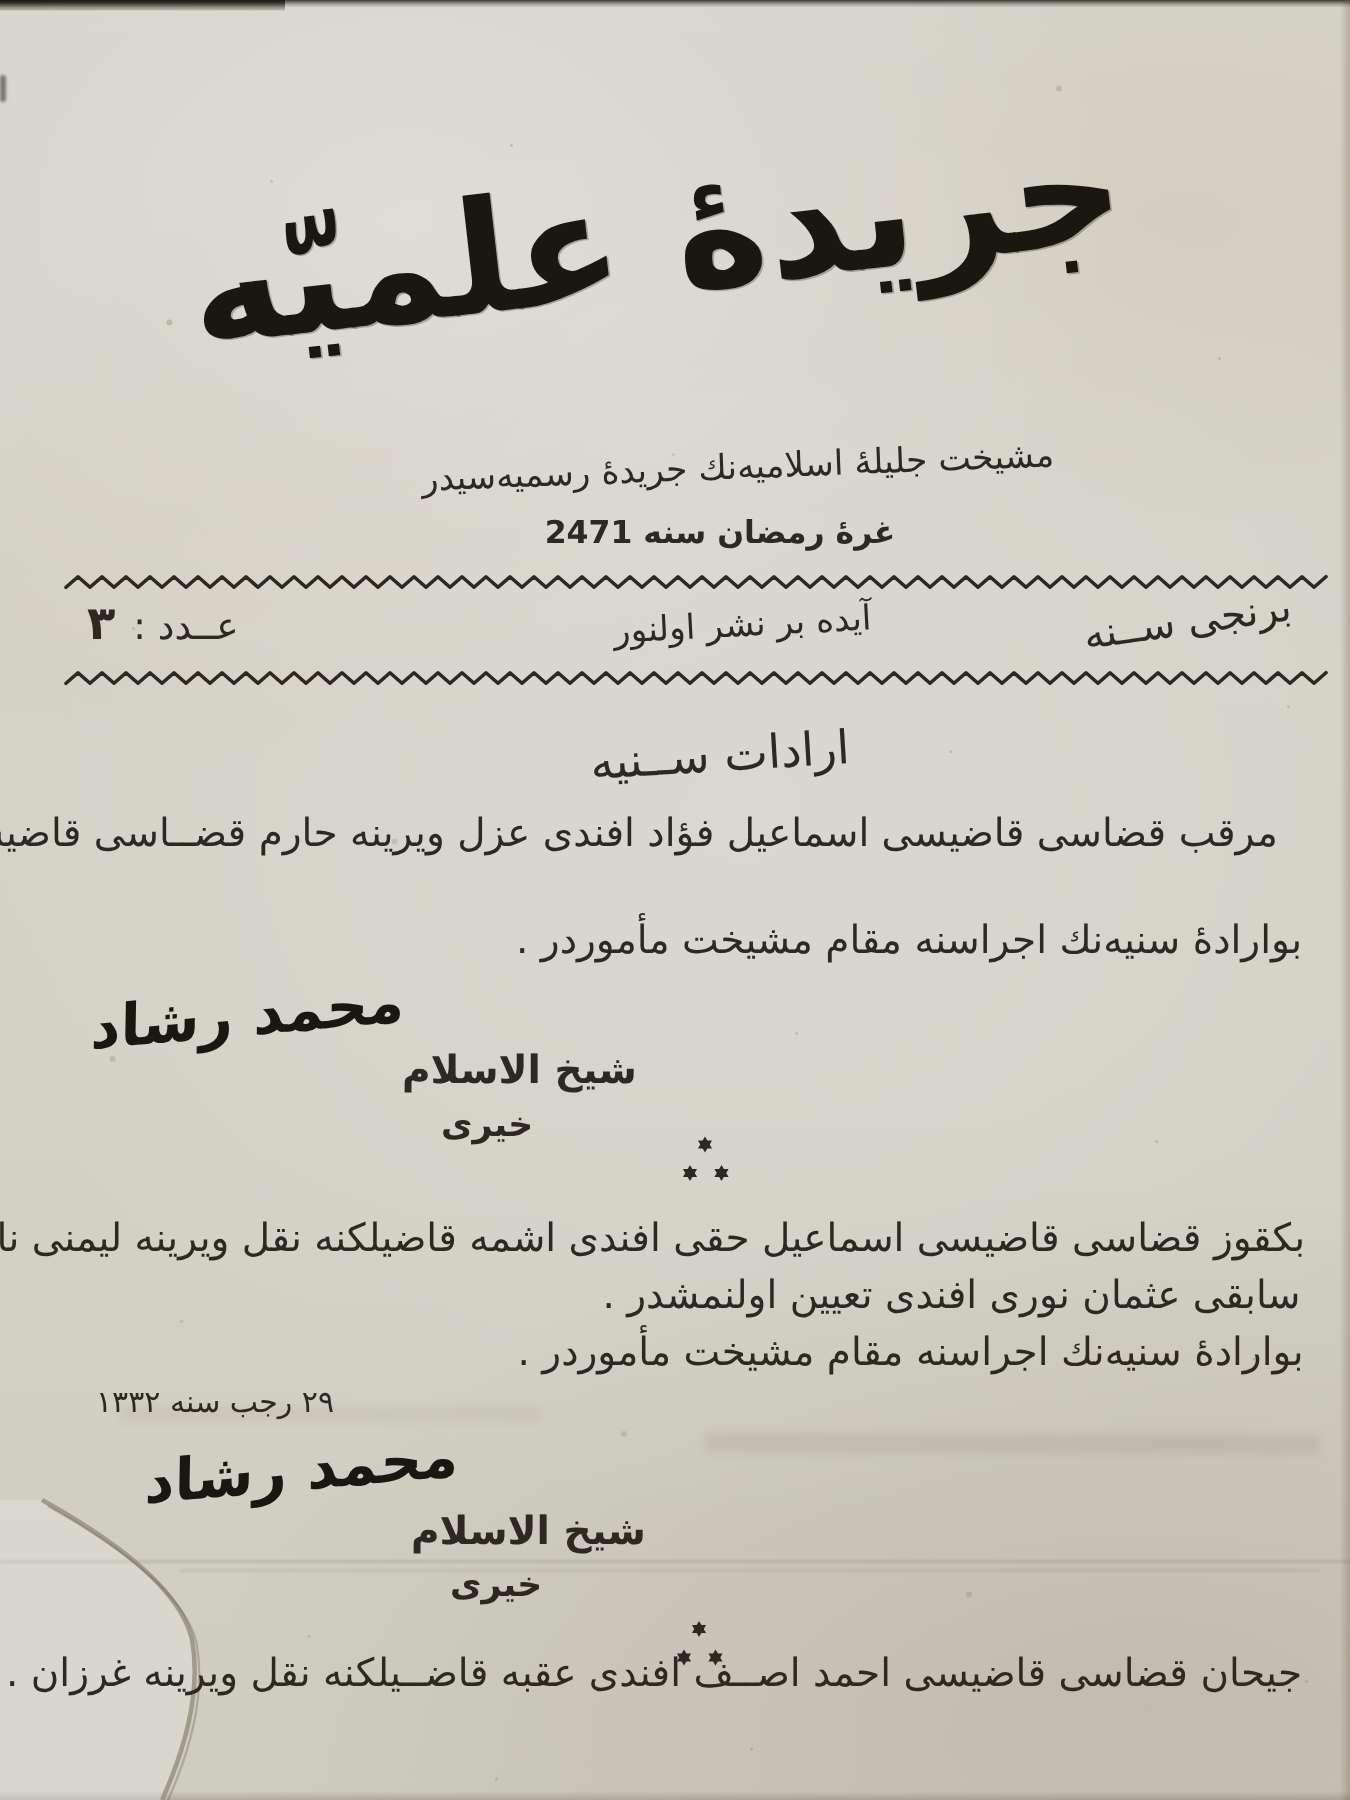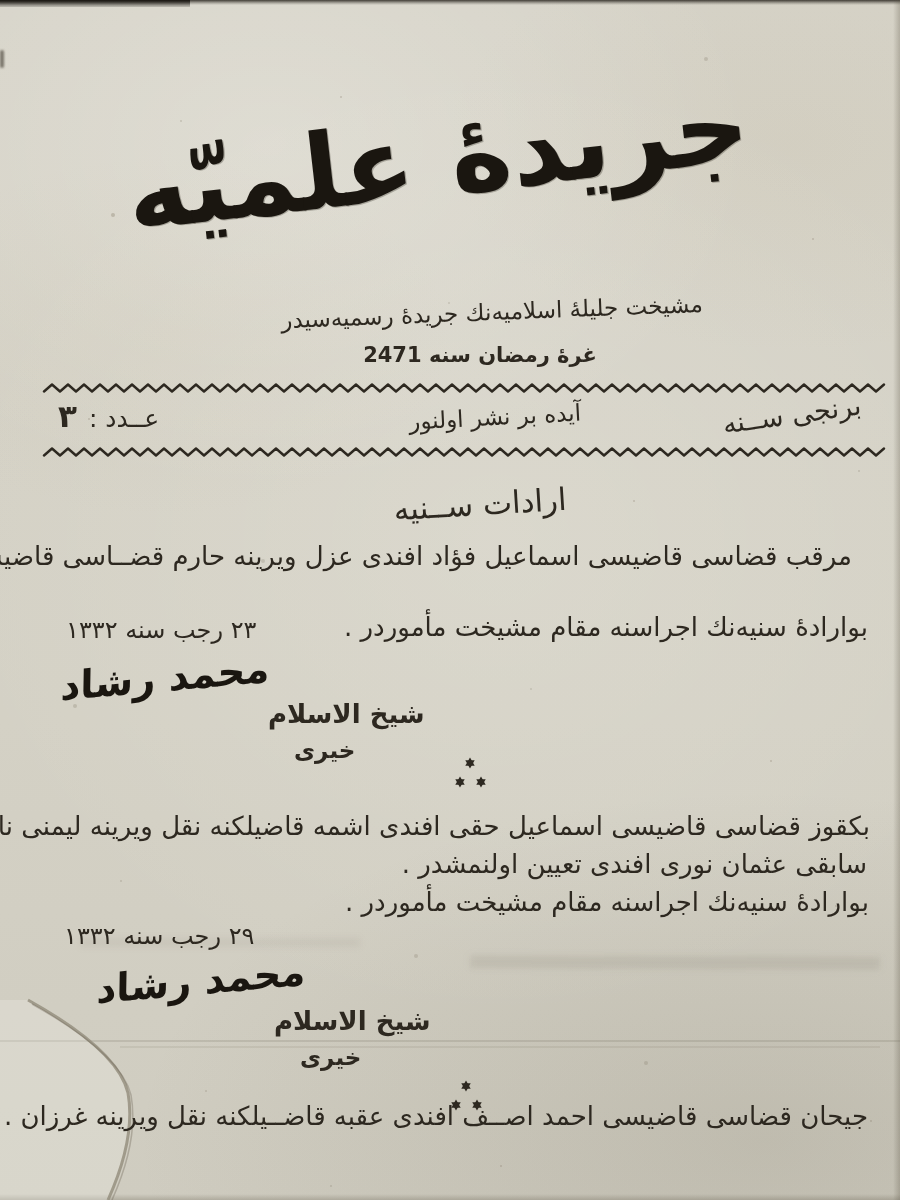--- a/index.html
+++ b/index.html
@@ -53,21 +53,21 @@
 
   
   .bline{font-size:26px;}
   .p1l1{top:541px;right:34px;padding-right:14px;}
   .p1l2{top:577px;right:36px;}
   .p1exec{top:612px;right:32px;}
   .p1date{top:616px;left:66px;font-size:24px;}
   .p2l1{top:811px;right:30px;}
   .p2l2{top:849px;right:33px;}
   .p2exec{top:887px;right:31px;}
-  .p2date{top:922px;left:64px;font-size:24px;}
+  .p2date{top:922px;left:64px;font-size:20px;}
   .p3l1{top:1101px;right:32px;}
 
   
   .sultan{
     font-size:39px;font-weight:bold;letter-spacing:-2px;
     transform:rotate(-5deg) skewX(-6deg);
     color:var(--title-ink,#1a1610);
   }
   .sig1{top:655px;left:60px;}
   .sig2{top:958px;left:96px;}
@@ -153,21 +153,20 @@
   </div>
 
   <svg class="abs rule rule2">
       <polyline points="0,10.5 8,3.5 16,10.5 24,3.5 32,10.5 40,3.5 48,10.5 56,3.5 64,10.5 72,3.5 80,10.5 88,3.5 96,10.5 104,3.5 112,10.5 120,3.5 128,10.5 136,3.5 144,10.5 152,3.5 160,10.5 168,3.5 176,10.5 184,3.5 192,10.5 200,3.5 208,10.5 216,3.5 224,10.5 232,3.5 240,10.5 248,3.5 256,10.5 264,3.5 272,10.5 280,3.5 288,10.5 296,3.5 304,10.5 312,3.5 320,10.5 328,3.5 336,10.5 344,3.5 352,10.5 360,3.5 368,10.5 376,3.5 384,10.5 392,3.5 400,10.5 408,3.5 416,10.5 424,3.5 432,10.5 440,3.5 448,10.5 456,3.5 464,10.5 472,3.5 480,10.5 488,3.5 496,10.5 504,3.5 512,10.5 520,3.5 528,10.5 536,3.5 544,10.5 552,3.5 560,10.5 568,3.5 576,10.5 584,3.5 592,10.5 600,3.5 608,10.5 616,3.5 624,10.5 632,3.5 640,10.5 648,3.5 656,10.5 664,3.5 672,10.5 680,3.5 688,10.5 696,3.5 704,10.5 712,3.5 720,10.5 728,3.5 736,10.5 744,3.5 752,10.5 760,3.5 768,10.5 776,3.5 784,10.5 792,3.5 800,10.5 808,3.5 816,10.5 824,3.5 832,10.5 840,3.5" fill="none" stroke="#2d2820" stroke-width="2.4" stroke-linejoin="round" stroke-linecap="round"></polyline>
     </svg>
 
   <div class="abs rtl heading">ارادات ســنيه</div>
 
   <div class="abs rtl bline p1l1">مرقب قضاسى قاضيسى اسماعيل فؤاد افندى عزل ويرينه حارم قضــاسى قاضيسى</div>
   <div class="abs rtl bline p1exec">بوارادهٔ سنيه‌نك اجراسنه مقام مشيخت مأموردر .</div>
-  <div class="abs rtl bline p1date">٢٣ رجب سنه ١٣٣٢</div>
   <div class="abs rtl sultan sig1">محمد رشاد</div>
   <div class="abs rtl office office1">شيخ الاسلام</div>
   <div class="abs rtl official official1">خيرى</div>
 
   <div class="abs asterism ast1">
     <div class="ast-row-top">
       <svg class="star-icon" width="12" height="12" viewBox="-7 -7 14 14">
         <polygon points="0,-6.3 5.5,3.15 -5.5,3.15" fill="#2d2820"></polygon>
           <polygon points="0,6.3 5.5,-3.15 -5.5,-3.15" fill="#2d2820"></polygon>
       </svg>

